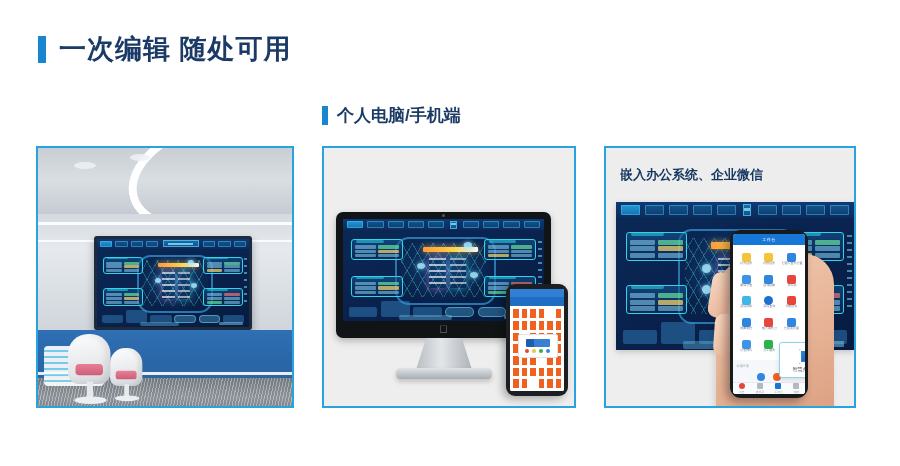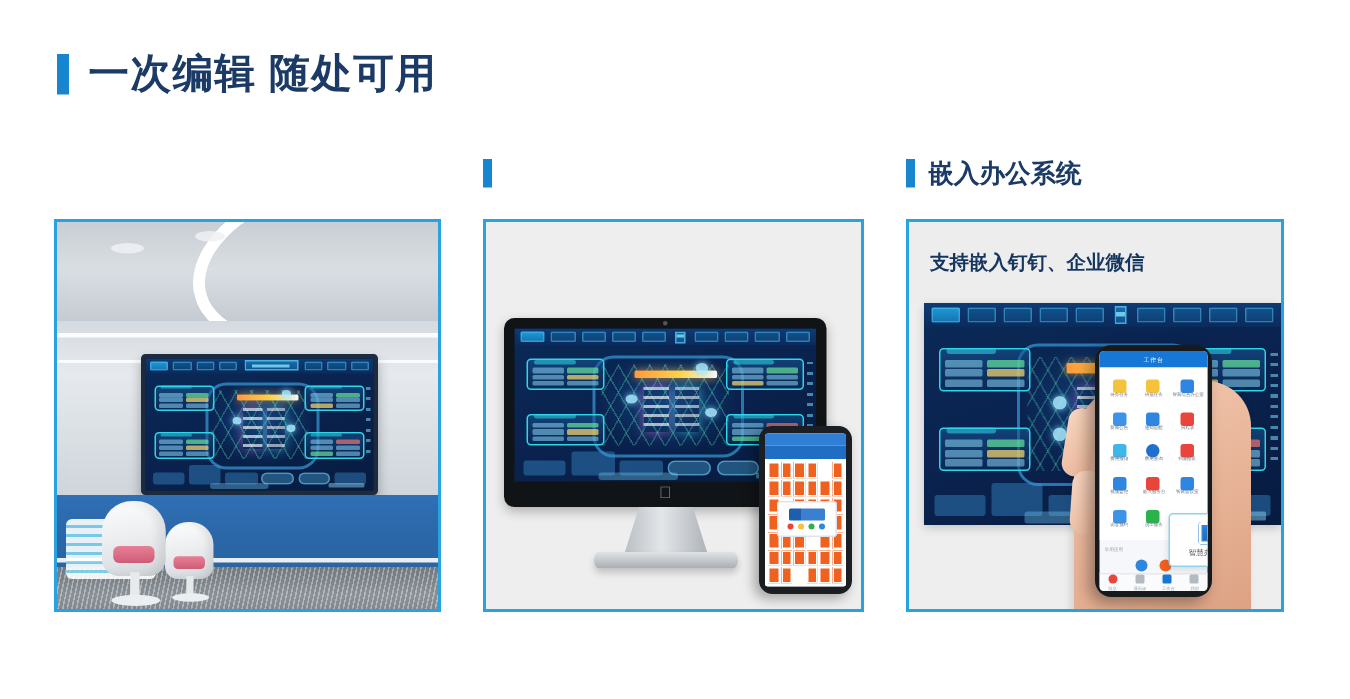--- a/index.html
+++ b/index.html
@@ -308,24 +308,21 @@
 
 <div class="page">
 
   <div class="main-title">
     <span class="bar"></span>
     <span class="txt">一次编辑  随处可用</span>
   </div>
 
   <div class="sub" id="sub-2">
     <span class="bar"></span>
-  </div>
-  <div class="sub" id="sub-3">
-    <span class="bar"></span>
-    <span class="txt">嵌入办公系统</span>
+    <span class="txt">个人电脑/手机端</span>
   </div>
 
   <div class="panel" id="panel-1">
     <div class="room">
       <div class="ceiling">
         <span class="ceil-lamp" style="left:36px;top:14px;width:22px;height:7px;"></span>
         <span class="ceil-lamp" style="left:92px;top:6px;width:20px;height:7px;"></span>
       </div>
       <div class="wall"></div>
       <div class="wall-line" style="top:74px;height:3px;"></div>
@@ -568,21 +565,21 @@
         </div>
       </div>
 
     </div>
   </div>
 
   <div class="panel" id="panel-3">
     <div class="p3">
 
       <div class="p3-caption">
-        <span class="txt">支持嵌入钉钉、企业微信</span>
+        <span class="txt">嵌入办公系统、企业微信</span>
       </div>
 
       <div class="p3-dash">
         <div class="dash">
           <div class="dash-nav">
             <span class="dash-tab hl"></span>
             <span class="dash-tab"></span>
             <span class="dash-tab"></span>
             <span class="dash-tab"></span>
             <span class="dash-tab"></span>

